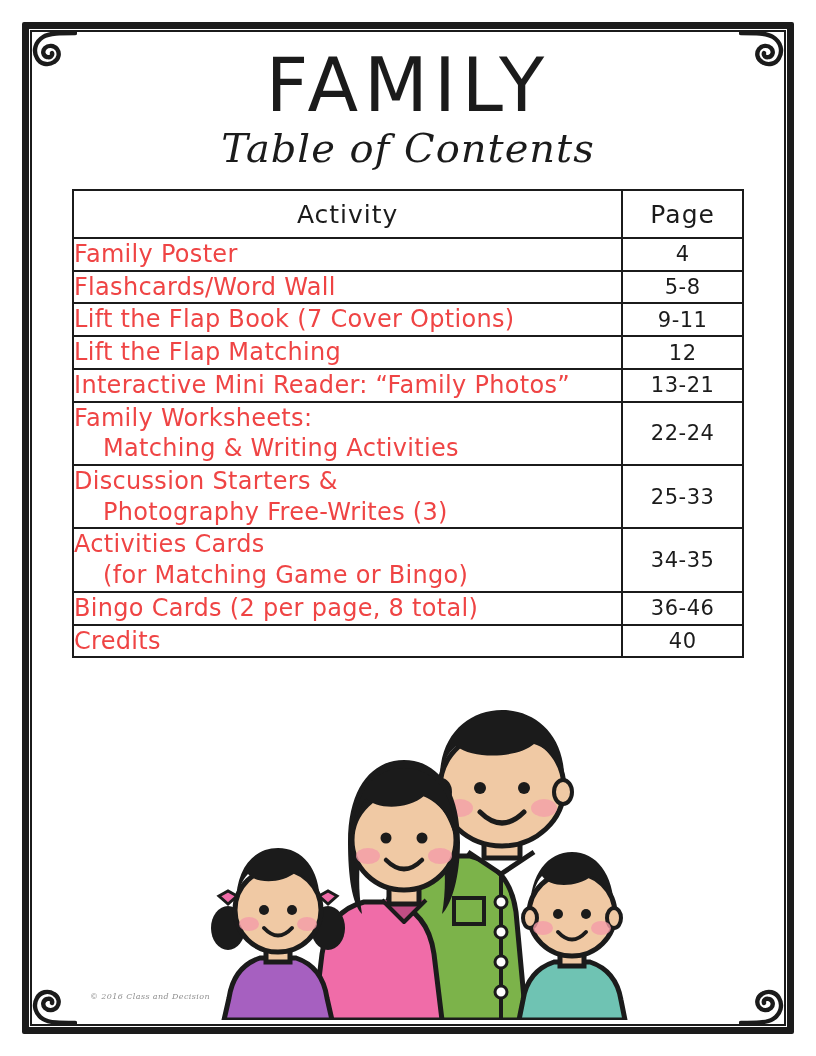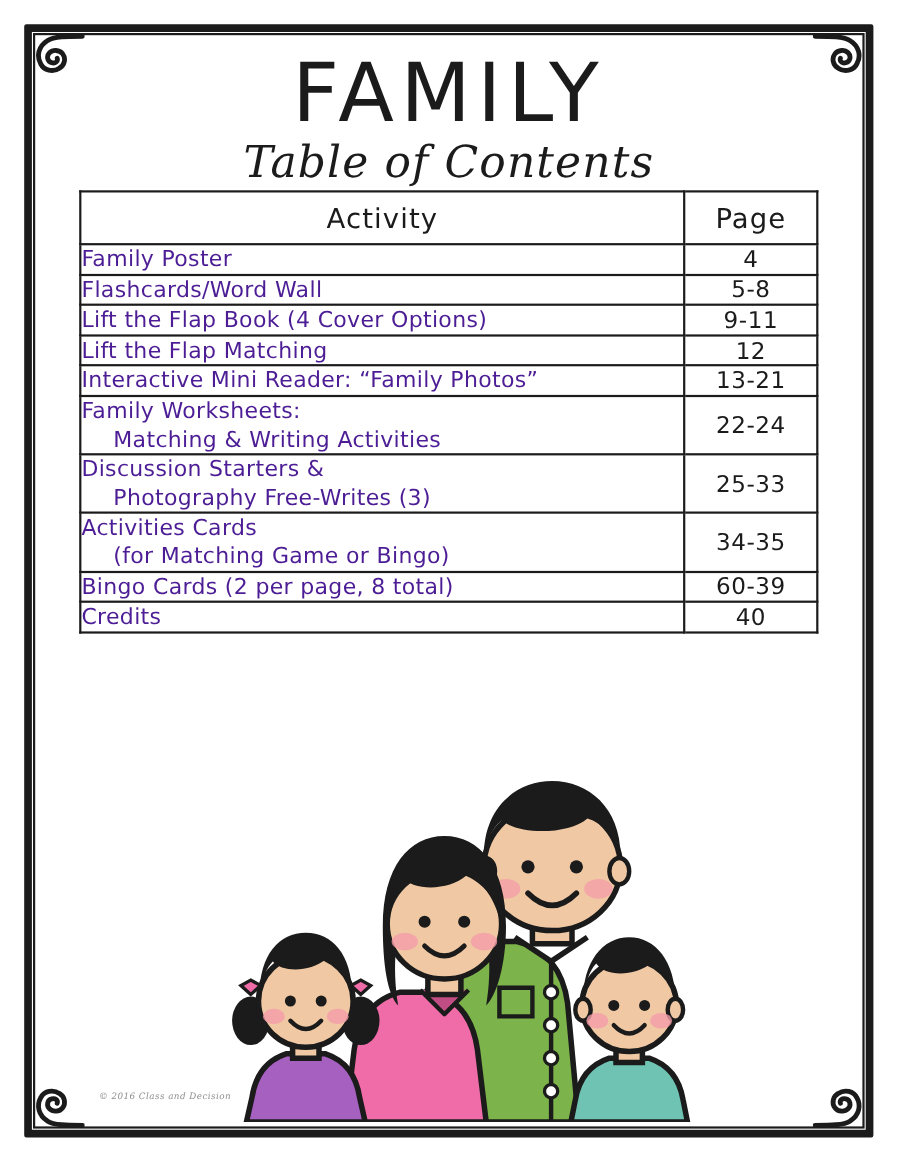--- a/index.html
+++ b/index.html
@@ -72,21 +72,21 @@
     color: #1b1b1b;
     margin: 6px 0 0 0;
     line-height: 1;
     letter-spacing: 1px;
   }
 
   
   #toc-table {
     position: absolute;
     left: 72px;
-    top: 173px;
+    top: 189px;
     width: 672px;
     border-collapse: collapse;
     background: rgba(255,255,255,0.0);
   }
   #toc-table td, #toc-table th {
     border: 2px solid #1b1b1b;
     padding: 0;
     vertical-align: middle;
     background: transparent;
   }
@@ -95,22 +95,22 @@
 
   .hdr-cell {
     text-align: center;
     font-size: 25px;
     color: #1b1b1b;
     height: 48px;
     font-weight: 400;
     letter-spacing: 1px;
   }
   .act-cell {
-    font-size: 20px;
-    color: #4c1d95;
+    font-size: 24px;
+    color: #ef4444;
     padding: 9px 0 9px 14px;
     line-height: 1.28;
     letter-spacing: 0.3px;
   }
   .page-cell {
     text-align: center;
     font-size: 21px;
     color: #1b1b1b;
     letter-spacing: 0.5px;
   }
@@ -295,21 +295,21 @@
         <td class="page-cell">4</td>
       </tr>
       <tr>
         <td class="act-cell">
           <span>Flashcards/Word Wall</span>
         </td>
         <td class="page-cell">5-8</td>
       </tr>
       <tr>
         <td class="act-cell">
-          <span>Lift the Flap Book (4 Cover Options)</span>
+          <span>Lift the Flap Book (7 Cover Options)</span>
         </td>
         <td class="page-cell">9-11</td>
       </tr>
       <tr>
         <td class="act-cell">
           <span>Lift the Flap Matching</span>
         </td>
         <td class="page-cell">12</td>
       </tr>
       <tr>
@@ -336,21 +336,21 @@
         <td class="act-cell">
           <span>Activities Cards</span>
           <span class="ln2">(for Matching Game or Bingo)</span>
         </td>
         <td class="page-cell">34-35</td>
       </tr>
       <tr>
         <td class="act-cell">
           <span>Bingo Cards (2 per page, 8 total)</span>
         </td>
-        <td class="page-cell">60-39</td>
+        <td class="page-cell">36-46</td>
       </tr>
       <tr>
         <td class="act-cell">
           <span>Credits</span>
         </td>
         <td class="page-cell">40</td>
       </tr>
     </tbody>
   </table>
 

